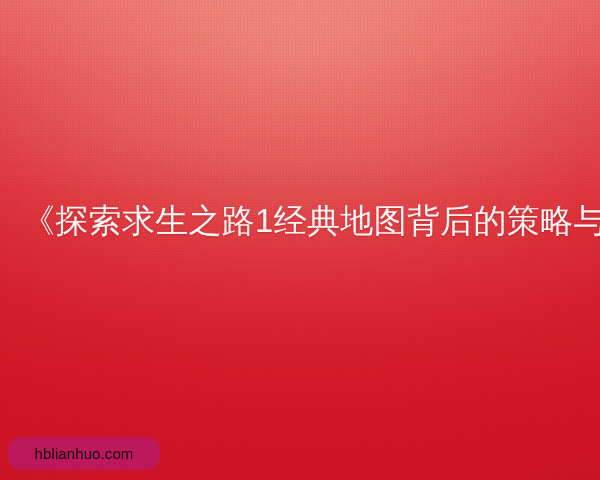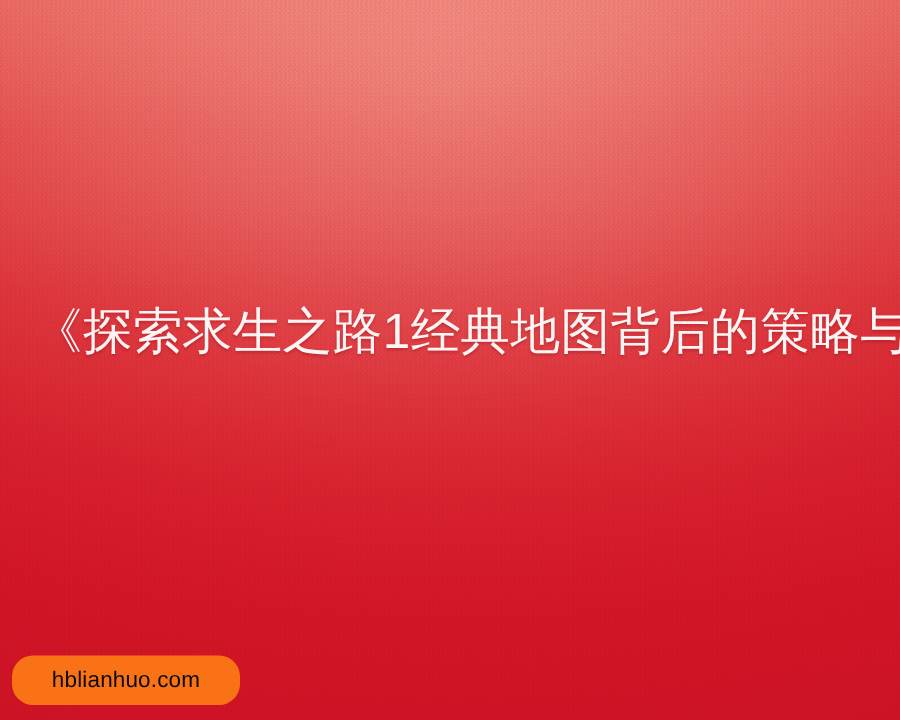--- a/index.html
+++ b/index.html
@@ -91,21 +91,21 @@
     text-shadow: 0 1px 2px rgba(120,0,14,0.30);
   }
 
   
   .watermark-badge {
     position: absolute;
     left: 8px;
     top: 437px;
     width: 152px;
     height: 33px;
-    background: #f97316;
+    background: #be185d;
     display: flex;
     align-items: center;
     justify-content: center;
     box-sizing: border-box;
     border-radius: 14px;
   }
   .watermark-text {
     color: #0b0b0b;
     font-size: 15px;
     line-height: 1;

